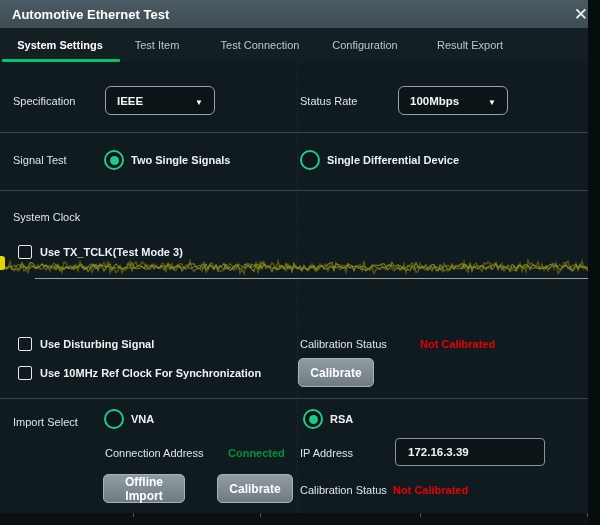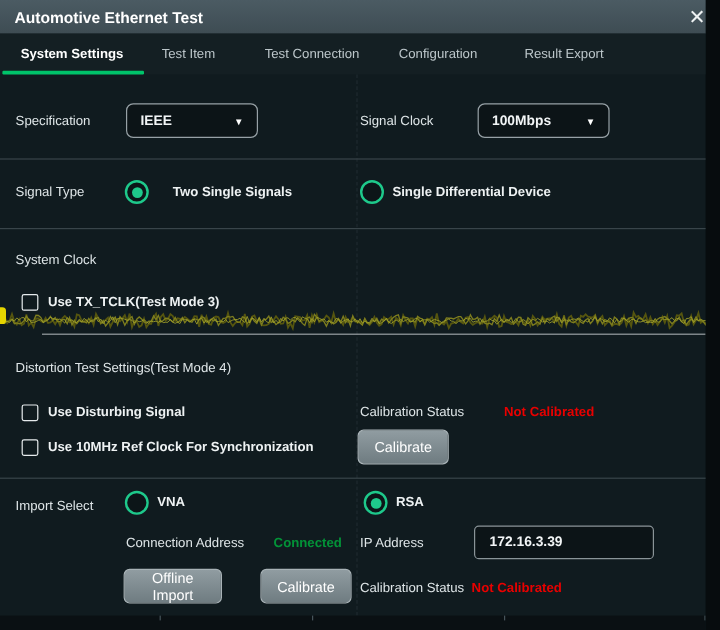--- a/index.html
+++ b/index.html
@@ -49,21 +49,21 @@
     background:var(--accent-green,#1ec98b);
   }
   .checkbox{
     position:absolute;width:12px;height:12px;border:1.5px solid #e6ebed;
     border-radius:2px;background:transparent;cursor:pointer;
   }
   .btn{
     position:absolute;box-sizing:border-box;height:29px;
     background:linear-gradient(#909ca1,#6f7c81);
     border:1px solid #a8b2b6;border-radius:5px;
-    color:#fff;font-size:12px;font-weight:400;
+    color:#fff;font-size:12px;font-weight:700;
     display:flex;align-items:center;justify-content:center;cursor:pointer;
     font-family:inherit;
   }
   .text-input{
     position:absolute;box-sizing:border-box;height:28px;width:150px;
     background:#0c1417;border:1px solid #8a9498;border-radius:4px;
     color:#f2f5f6;font-size:11.5px;font-weight:700;padding:0 12px;
     font-family:inherit;outline:none;
   }
   .status-red{color:var(--status-red,#e80000);font-weight:700;}
@@ -100,50 +100,49 @@
     <div class="tab-underline"></div>
   </div>
 
   <div class="graticule-v"></div>
 
   <div class="lbl" style="left:13px;top:94px">Specification</div>
   <div class="select" style="left:105px;top:86px">
     <span>IEEE</span>
     <span class="arrow-down"></span>
   </div>
-  <div class="lbl" style="left:300px;top:94px">Signal Clock</div>
+  <div class="lbl" style="left:300px;top:94px">Status Rate</div>
   <div class="select" style="left:398px;top:86px">
     <span>100Mbps</span>
     <span class="arrow-down"></span>
   </div>
   <div class="divider" style="top:132px"></div>
 
-  <div class="lbl" style="left:13px;top:153px">Signal Type</div>
+  <div class="lbl" style="left:13px;top:153px">Signal Test</div>
   <span class="radio selected" style="left:104px;top:150px">
       <span class="dot"></span>
     </span>
-  <div class="lbl bold" style="left:144px;top:153px">Two Single Signals</div>
+  <div class="lbl bold" style="left:131px;top:153px">Two Single Signals</div>
   <span class="radio" style="left:300px;top:150px"></span>
   <div class="lbl bold" style="left:327px;top:153px">Single Differential Device</div>
   <div class="divider" style="top:190px"></div>
 
   <div class="lbl" style="left:13px;top:210px">System Clock</div>
   <span class="checkbox" style="left:18px;top:245px"></span>
   <div class="lbl bold" style="left:40px;top:245px">Use TX_TCLK(Test Mode 3)</div>
 
   <svg id="wave" class="wave-svg" viewBox="0 254 600 26">
       <polyline points="0,263.2 2,267.6 4,264.6 6,269.3 8,267.2 10,261.7 12,268.1 14,270.5 16,266.0 18,270.9 20,269.7 22,262.0 24,271.1 26,268.9 28,272.6 30,265.4 32,265.3 34,267.5 36,268.5 38,265.0 40,269.2 42,268.7 44,267.0 46,270.1 48,266.3 50,271.0 52,265.3 54,263.3 56,265.2 58,268.6 60,267.2 62,272.2 64,262.1 66,262.7 68,267.2 70,268.2 72,266.7 74,269.4 76,264.8 78,270.8 80,261.6 82,265.5 84,269.5 86,268.3 88,266.6 90,264.7 92,272.2 94,268.3 96,265.3 98,266.5 100,267.8 102,265.3 104,262.7 106,268.4 108,261.3 110,272.6 112,267.4 114,268.1 116,272.5 118,271.1 120,265.6 122,272.7 124,269.7 126,269.8 128,264.6 130,261.5 132,271.6 134,264.1 136,261.9 138,267.2 140,265.8 142,261.8 144,263.4 146,267.4 148,265.3 150,265.8 152,266.5 154,264.1 156,265.6 158,267.3 160,267.2 162,263.5 164,263.6 166,272.4 168,262.3 170,269.1 172,263.7 174,270.1 176,270.6 178,264.7 180,263.8 182,264.2 184,268.3 186,269.2 188,268.1 190,260.9 192,268.7 194,271.6 196,269.2 198,268.0 200,268.3 202,271.0 204,261.7 206,272.1 208,269.9 210,263.8 212,262.9 214,267.5 216,266.2 218,270.9 220,271.2 222,271.0 224,269.8 226,265.8 228,266.8 230,263.5 232,266.0 234,269.9 236,269.6 238,264.1 240,273.0 242,269.5 244,273.7 246,263.5 248,263.8 250,264.2 252,267.1 254,266.7 256,262.6 258,273.1 260,262.8 262,268.6 264,262.3 266,268.4 268,267.3 270,266.2 272,263.0 274,264.7 276,269.0 278,261.2 280,268.4 282,266.4 284,267.7 286,270.8 288,264.2 290,268.4 292,267.9 294,264.1 296,267.4 298,269.1 300,267.7 302,269.7 304,266.0 306,268.8 308,270.8 310,268.4 312,264.1 314,268.8 316,271.4 318,270.1 320,264.2 322,266.1 324,265.8 326,264.0 328,270.6 330,265.0 332,266.6 334,271.0 336,262.8 338,266.6 340,269.6 342,265.4 344,265.4 346,272.1 348,264.4 350,267.9 352,266.8 354,270.1 356,265.6 358,266.4 360,264.4 362,270.6 364,261.2 366,270.5 368,269.0 370,270.4 372,267.4 374,273.4 376,269.6 378,269.1 380,268.5 382,265.5 384,268.1 386,269.5 388,264.8 390,264.3 392,268.8 394,270.7 396,269.4 398,268.5 400,269.4 402,269.6 404,263.9 406,272.4 408,265.4 410,265.2 412,263.1 414,264.7 416,272.3 418,271.7 420,263.4 422,268.4 424,268.9 426,270.1 428,269.8 430,268.0 432,271.1 434,265.4 436,267.9 438,270.2 440,266.8 442,271.2 444,263.3 446,265.7 448,271.2 450,268.7 452,263.9 454,266.5 456,265.6 458,265.4 460,265.2 462,268.4 464,261.8 466,270.0 468,272.2 470,262.7 472,271.2 474,264.7 476,263.2 478,268.0 480,268.6 482,271.4 484,263.1 486,264.0 488,261.9 490,263.8 492,264.2 494,264.4 496,262.5 498,269.6 500,265.4 502,263.3 504,271.0 506,268.8 508,267.0 510,271.6 512,270.0 514,269.9 516,271.0 518,269.0 520,263.6 522,271.3 524,266.2 526,271.8 528,260.5 530,264.3 532,263.3 534,266.0 536,266.0 538,261.9 540,269.0 542,264.3 544,270.1 546,267.0 548,270.9 550,268.0 552,264.0 554,268.9 556,263.2 558,273.3 560,271.3 562,268.6 564,262.8 566,263.1 568,261.2 570,269.0 572,271.2 574,270.4 576,263.4 578,270.3 580,266.9 582,260.9 584,269.0 586,267.6 588,270.0 590,265.3 592,267.3 594,268.5 596,260.8 598,263.4 600,270.8" fill="none" stroke="#55550f" stroke-width="1.5"></polyline>
       <polyline points="0,263.2 2,266.3 4,269.3 6,267.6 8,267.4 10,265.9 12,269.7 14,269.1 16,269.8 18,269.3 20,267.2 22,263.6 24,266.2 26,267.4 28,267.4 30,262.7 32,262.9 34,264.5 36,268.3 38,266.8 40,266.3 42,263.7 44,266.9 46,264.6 48,268.0 50,267.9 52,266.3 54,266.2 56,269.8 58,264.5 60,270.8 62,266.9 64,269.7 66,267.1 68,268.3 70,267.9 72,269.0 74,265.4 76,268.2 78,267.6 80,265.0 82,264.6 84,269.5 86,267.1 88,271.6 90,269.0 92,263.9 94,266.7 96,264.3 98,270.6 100,263.9 102,266.3 104,271.0 106,267.5 108,265.4 110,263.8 112,270.2 114,266.0 116,264.1 118,265.9 120,268.1 122,269.3 124,267.6 126,267.7 128,263.3 130,266.4 132,262.9 134,268.3 136,267.1 138,265.2 140,265.3 142,266.7 144,268.4 146,264.6 148,268.5 150,267.2 152,264.6 154,268.9 156,266.4 158,267.9 160,268.5 162,265.6 164,266.3 166,266.5 168,264.0 170,264.6 172,268.5 174,267.6 176,266.0 178,267.5 180,265.9 182,271.1 184,268.2 186,265.3 188,265.1 190,263.7 192,264.2 194,263.7 196,266.7 198,268.6 200,268.5 202,264.1 204,264.8 206,269.7 208,267.5 210,264.6 212,267.7 214,269.5 216,265.1 218,270.8 220,266.5 222,266.0 224,263.4 226,268.8 228,267.5 230,270.5 232,269.0 234,268.2 236,264.3 238,265.9 240,269.4 242,268.4 244,266.6 246,268.2 248,264.8 250,266.7 252,269.5 254,271.2 256,265.0 258,264.2 260,268.7 262,262.0 264,264.2 266,267.8 268,266.3 270,268.1 272,271.8 274,267.4 276,268.0 278,269.9 280,268.6 282,265.4 284,268.4 286,263.5 288,268.8 290,266.1 292,271.7 294,263.2 296,268.1 298,267.3 300,269.2 302,271.0 304,265.3 306,269.4 308,269.9 310,267.0 312,267.8 314,265.2 316,269.5 318,266.0 320,267.2 322,265.6 324,269.1 326,266.3 328,264.4 330,263.0 332,262.4 334,269.5 336,264.0 338,264.4 340,265.1 342,267.9 344,267.5 346,268.5 348,263.7 350,265.1 352,265.8 354,270.7 356,266.3 358,266.6 360,268.4 362,269.7 364,269.0 366,271.0 368,268.9 370,268.7 372,264.9 374,265.2 376,265.1 378,265.8 380,264.8 382,263.8 384,263.9 386,266.6 388,269.9 390,267.5 392,262.3 394,266.0 396,265.9 398,264.5 400,270.1 402,266.5 404,269.3 406,270.1 408,269.3 410,270.7 412,265.5 414,267.9 416,262.5 418,267.3 420,268.6 422,267.1 424,267.3 426,264.6 428,270.0 430,267.7 432,264.3 434,264.5 436,270.3 438,271.1 440,264.8 442,266.7 444,271.1 446,269.9 448,268.2 450,270.1 452,265.1 454,269.4 456,265.6 458,267.1 460,264.5 462,263.5 464,267.8 466,264.8 468,268.1 470,264.1 472,270.4 474,266.2 476,268.3 478,269.0 480,267.3 482,265.8 484,268.3 486,269.5 488,266.6 490,265.4 492,269.6 494,267.3 496,263.1 498,269.0 500,265.8 502,269.8 504,266.3 506,267.3 508,268.4 510,270.9 512,264.3 514,265.7 516,270.3 518,265.1 520,265.3 522,267.1 524,265.3 526,264.5 528,265.2 530,269.6 532,265.2 534,264.9 536,267.4 538,266.7 540,268.7 542,267.2 544,267.1 546,268.5 548,266.0 550,264.7 552,264.4 554,263.8 556,265.5 558,267.5 560,269.8 562,267.8 564,267.0 566,264.3 568,268.0 570,266.6 572,270.6 574,267.7 576,266.0 578,267.7 580,264.2 582,267.3 584,267.1 586,268.0 588,270.6 590,265.6 592,264.1 594,268.2 596,267.6 598,265.6 600,264.5" fill="none" stroke="#7d7d1e" stroke-width="1.1"></polyline>
       <polyline points="0,266.1 2,265.9 4,267.6 6,267.9 8,268.7 10,266.2 12,267.6 14,264.9 16,266.9 18,264.7 20,264.8 22,268.2 24,265.7 26,268.9 28,268.8 30,268.0 32,267.0 34,266.3 36,268.8 38,267.8 40,266.5 42,264.3 44,265.4 46,266.1 48,266.4 50,265.8 52,267.4 54,269.3 56,264.6 58,267.1 60,266.5 62,268.5 64,268.7 66,266.1 68,268.4 70,265.3 72,267.0 74,269.0 76,267.2 78,266.5 80,264.8 82,268.2 84,265.9 86,269.8 88,266.7 90,268.7 92,267.3 94,264.0 96,269.0 98,265.5 100,265.1 102,265.5 104,266.0 106,266.9 108,266.4 110,266.9 112,269.2 114,267.1 116,268.1 118,267.6 120,266.4 122,268.1 124,269.4 126,267.6 128,268.1 130,267.6 132,268.6 134,267.1 136,268.8 138,268.6 140,268.5 142,266.1 144,268.6 146,269.4 148,268.5 150,269.6 152,265.7 154,266.4 156,266.4 158,268.5 160,266.5 162,266.1 164,270.1 166,266.2 168,265.2 170,269.2 172,266.5 174,269.5 176,266.0 178,264.7 180,268.0 182,267.9 184,267.5 186,268.2 188,266.2 190,268.8 192,267.7 194,266.7 196,266.2 198,266.3 200,265.1 202,267.1 204,268.7 206,263.7 208,269.2 210,265.1 212,265.9 214,268.6 216,264.6 218,268.4 220,265.2 222,268.0 224,269.0 226,264.0 228,269.2 230,266.9 232,269.3 234,265.3 236,267.5 238,265.0 240,264.9 242,266.8 244,264.8 246,264.6 248,266.0 250,268.2 252,264.0 254,265.2 256,265.7 258,268.9 260,265.4 262,268.2 264,264.5 266,265.2 268,266.2 270,265.8 272,268.5 274,267.2 276,269.2 278,268.9 280,265.4 282,266.0 284,269.5 286,267.5 288,266.7 290,265.8 292,268.2 294,268.1 296,265.7 298,268.9 300,265.6 302,269.3 304,267.8 306,268.7 308,268.8 310,265.2 312,268.1 314,266.5 316,269.7 318,269.0 320,267.7 322,265.3 324,268.3 326,269.6 328,268.1 330,266.6 332,267.8 334,266.1 336,268.0 338,266.9 340,266.2 342,268.5 344,267.6 346,265.2 348,265.6 350,268.2 352,266.5 354,266.5 356,266.5 358,268.5 360,267.4 362,266.1 364,266.8 366,267.4 368,268.7 370,267.5 372,266.8 374,265.9 376,267.5 378,267.8 380,269.7 382,267.8 384,267.3 386,267.5 388,265.2 390,266.0 392,265.4 394,268.6 396,267.7 398,267.7 400,265.2 402,268.4 404,267.8 406,267.5 408,265.8 410,267.0 412,267.5 414,270.2 416,268.5 418,265.9 420,268.6 422,265.9 424,266.9 426,268.6 428,268.3 430,265.3 432,268.4 434,268.0 436,266.3 438,267.5 440,270.0 442,267.7 444,266.1 446,267.0 448,265.3 450,266.6 452,268.3 454,267.6 456,267.8 458,269.2 460,268.0 462,269.0 464,264.1 466,265.0 468,269.3 470,266.6 472,266.8 474,267.8 476,266.3 478,265.8 480,266.2 482,265.0 484,266.5 486,267.9 488,267.3 490,268.5 492,265.2 494,266.3 496,264.5 498,267.5 500,265.3 502,266.3 504,268.0 506,267.8 508,264.9 510,266.3 512,269.0 514,266.0 516,268.0 518,267.5 520,264.8 522,267.1 524,268.5 526,266.3 528,266.2 530,267.3 532,268.2 534,268.3 536,267.5 538,268.9 540,268.4 542,268.6 544,268.8 546,265.4 548,268.5 550,268.2 552,265.7 554,266.3 556,265.9 558,266.2 560,264.7 562,267.1 564,265.5 566,265.7 568,268.3 570,269.6 572,265.4 574,265.3 576,263.9 578,268.9 580,266.0 582,267.1 584,266.0 586,267.2 588,267.1 590,265.3 592,267.1 594,267.2 596,264.3 598,266.8 600,265.1" fill="none" stroke="#a3a32c" stroke-width="0.7"></polyline>
     </svg>
   <div class="wave-baseline"></div>
   <div class="marker left"></div>
   <div class="marker right"></div>
 
-  <div class="lbl" style="left:13px;top:300px">Distortion Test Settings(Test Mode 4)</div>
   <span class="checkbox" style="left:18px;top:337px"></span>
   <div class="lbl bold" style="left:40px;top:337px">Use Disturbing Signal</div>
   <span class="checkbox" style="left:18px;top:366px"></span>
   <div class="lbl bold" style="left:40px;top:366px">Use 10MHz Ref Clock For Synchronization</div>
   <div class="lbl" style="left:300px;top:337px">Calibration Status</div>
   <div class="lbl status-red" style="left:420px;top:337px">Not Calibrated</div>
   <button class="btn" style="left:298px;top:358px;width:76px">Calibrate</button>
   <div class="divider" style="top:398px"></div>
 
   <div class="lbl" style="left:13px;top:415px">Import Select</div>

